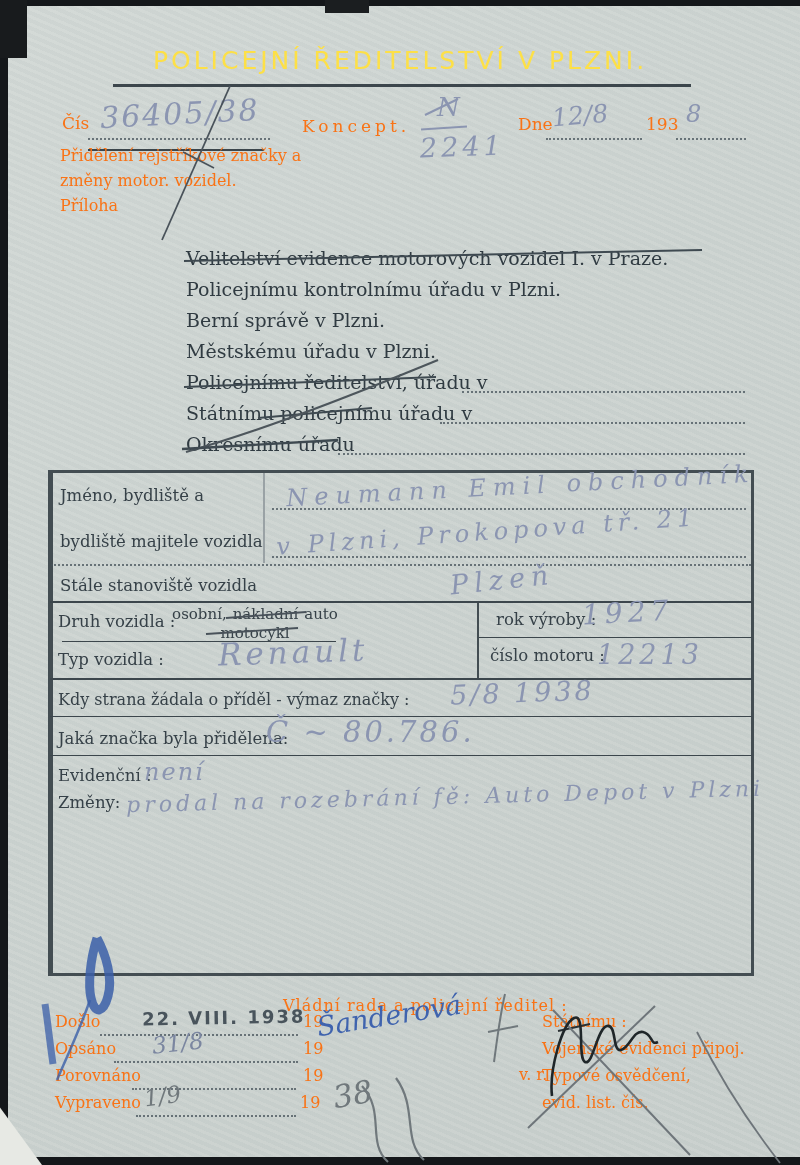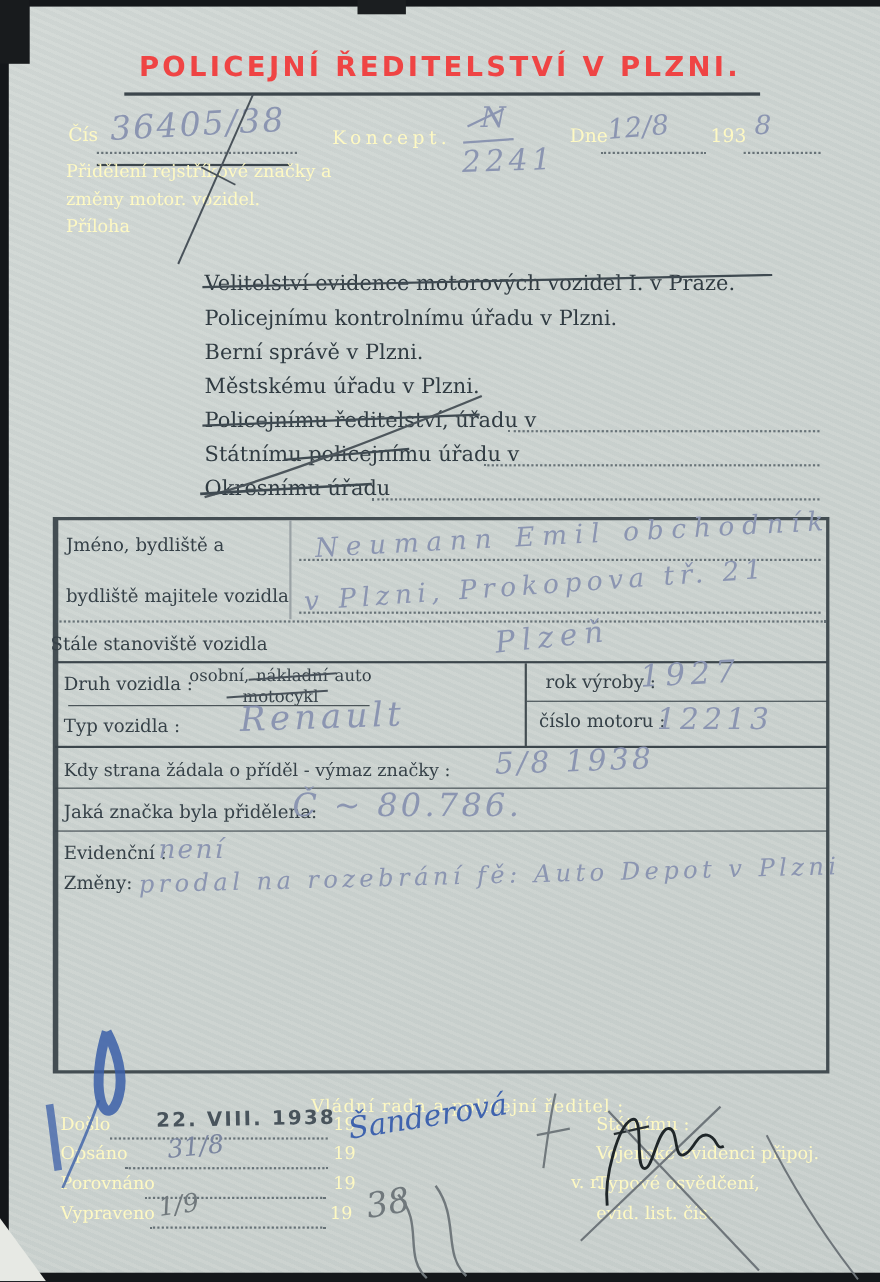--- a/index.html
+++ b/index.html
@@ -12,24 +12,24 @@
   .paper{
     position:absolute;left:8px;top:6px;right:0;bottom:8px;
     background:
       repeating-linear-gradient(23deg, rgba(255,255,255,.05) 0 3px, rgba(120,140,150,.04) 3px 7px),
       linear-gradient(140deg,#d2d8d5 0%,#ccd3d0 45%,#c8cfcc 100%);
   }
   .corner-dark{position:absolute;left:0;top:0;width:27px;height:58px;background:#181b1d;}
   .top-notch{position:absolute;left:325px;top:0;width:44px;height:13px;background:#1b1e20;}
   .undersheet{position:absolute;left:0;bottom:0;width:42px;height:70px;background:#e7e9e4;
     clip-path:polygon(0 18%,100% 100%,0 100%);}
-  .print{color:#fef9c3;}
+  .print{color:#f97316;}
   .title{
-    font-family:"DejaVu Sans", sans-serif;font-weight:bold;font-size:25px;
-    letter-spacing:3px;color:#ef4444;text-align:center;
+    font-family:"DejaVu Sans", sans-serif;font-weight:normal;font-size:25px;
+    letter-spacing:3px;color:#fde047;text-align:center;
   }
   .rule{background:#3c464c;}
   .dots{border-bottom:2px dotted rgba(70,82,90,.75);}
   .hw{
     font-family:"DejaVu Serif", serif;font-style:italic;color:#8b95b1;
     white-space:nowrap;
   }
   .hw-blue{font-family:"DejaVu Serif", serif;font-style:italic;color:#3f63ae;white-space:nowrap;}
   .pencil{font-family:"DejaVu Serif", serif;font-style:italic;color:#70787c;white-space:nowrap;}
   .stamp{
@@ -97,21 +97,21 @@
 
 <div class="abs lbl" style="left:60px;top:486px;">Jméno, bydliště a</div>
 <div class="abs lbl" style="left:60px;top:532px;">bydliště majitele vozidla</div>
 <div class="abs" style="left:263px;top:473px;width:1.5px;height:90px;background:#9aa2a5;"></div>
 <div class="abs dots" style="left:272px;top:486px;width:474px;height:22px;"></div>
 <div class="abs dots" style="left:272px;top:534px;width:474px;height:22px;"></div>
 <div class="abs hw" style="left:286px;top:472px;font-size:24px;letter-spacing:7px;transform:rotate(-3deg);">Neumann Emil obchodník</div>
 <div class="abs hw" style="left:276px;top:518px;font-size:24px;letter-spacing:5px;transform:rotate(-4deg);">v Plzni, Prokopova tř. 21</div>
 <div class="abs dots" style="left:51px;top:542px;width:700px;height:22px;"></div>
 
-<div class="abs lbl" style="left:46px;top:576px;">Stále stanoviště vozidla</div>
+<div class="abs lbl" style="left:60px;top:576px;">Stále stanoviště vozidla</div>
 <div class="abs hw" style="left:450px;top:564px;font-size:27px;letter-spacing:6px;transform:rotate(-6deg);">Plzeň</div>
 <div class="abs rule" style="left:50px;top:601px;width:702px;height:1.5px;"></div>
 
 <div class="abs lbl" style="left:58px;top:612px;">Druh vozidla :</div>
 <div class="abs small-lbl" style="left:150px;top:605px;width:210px;text-align:center;">
   <span class="sp">osobní,</span><span class="sp">nákladní</span><span>auto</span>
 </div>
 <div class="abs small-lbl" style="left:150px;top:624px;width:210px;text-align:center;">motocykl</div>
 <div class="abs rule" style="left:62px;top:641px;width:274px;height:1.2px;"></div>
 <div class="abs vline" style="left:477px;top:603px;width:2px;height:77px;"></div>

